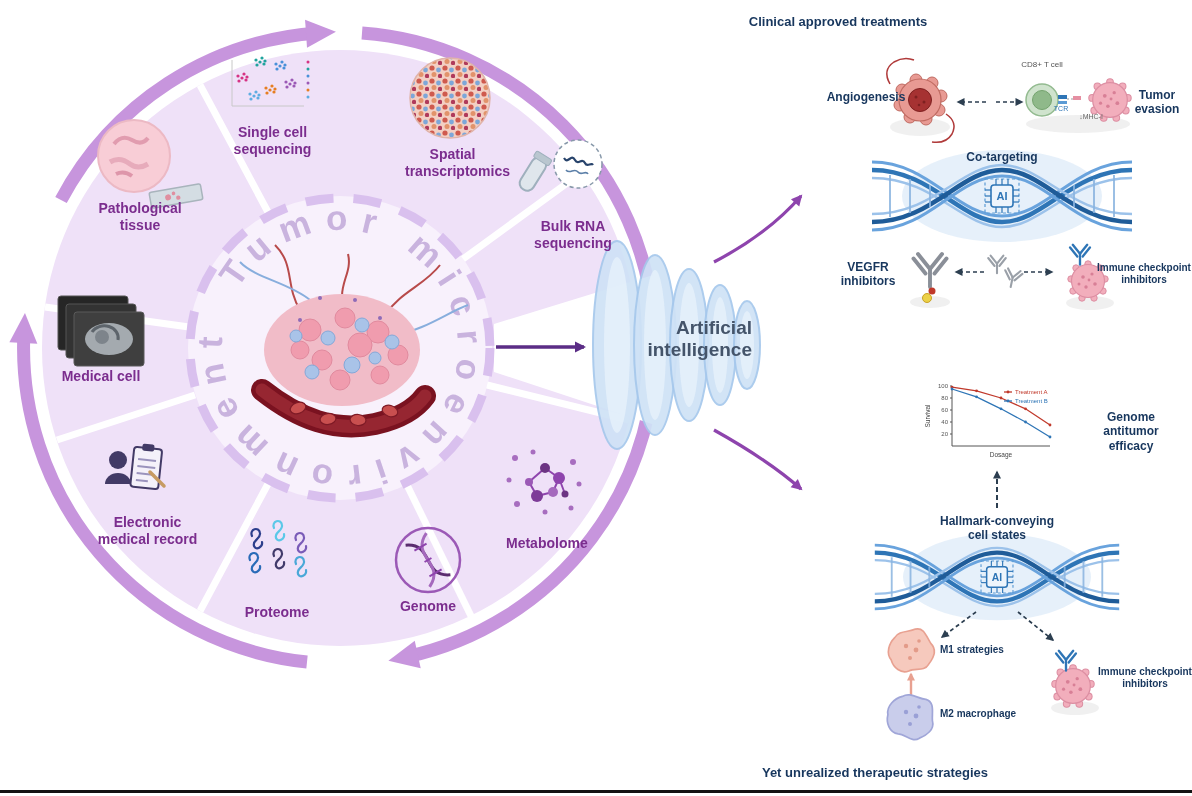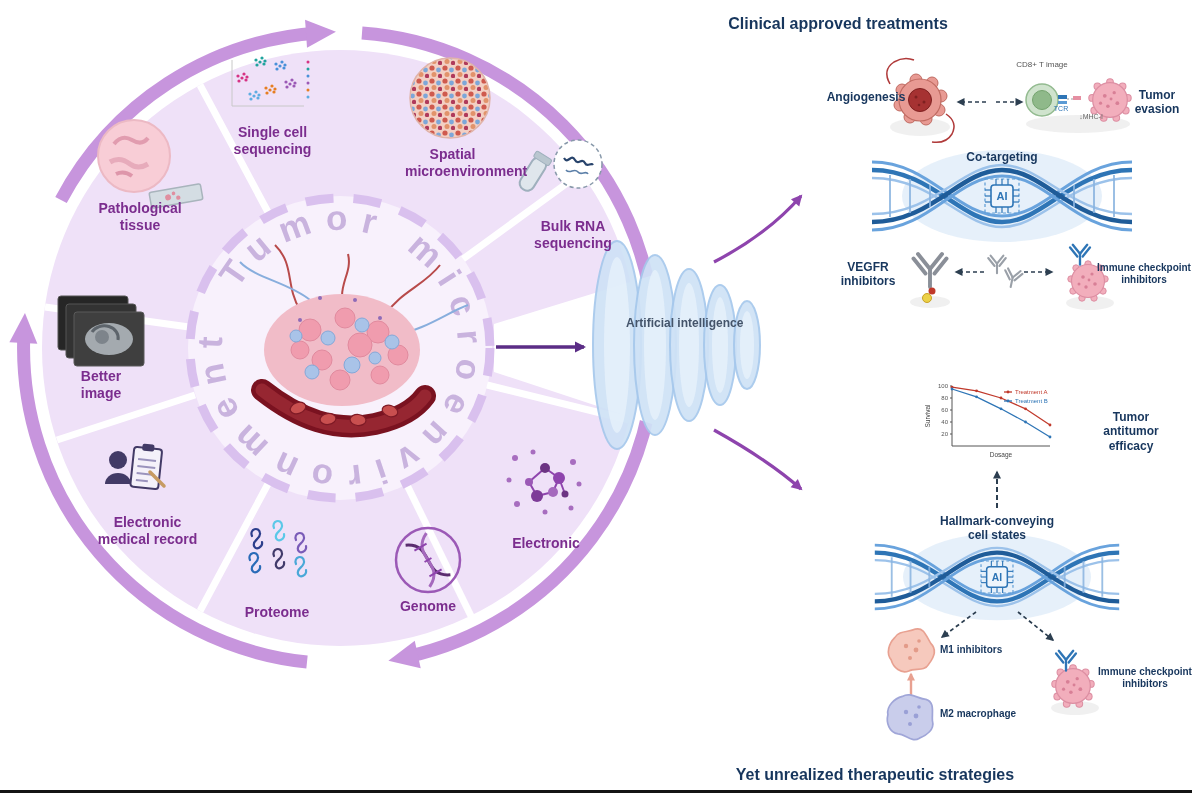--- a/index.html
+++ b/index.html
@@ -4,26 +4,26 @@
 <style>
   *{margin:0;padding:0;box-sizing:border-box}
   body{background:#ffffff}
   .canvas{position:relative;width:1192px;height:796px;background:#fff;overflow:hidden;
           font-family:"Liberation Sans",sans-serif}
   svg.art{position:absolute;left:0;top:0}
   .lbl{position:absolute;text-align:center;line-height:1.2;font-weight:bold}
   .lbl-purple{color:#7b2d8e;font-size:14px}
   .lbl-navy{color:#17365d;font-size:12px}
   .lbl-navy-sm{color:#17365d;font-size:10px}
-  .lbl-title{color:#17365d;font-size:16px}
+  .lbl-title{color:#17365d;font-size:13px}
   .lbl-gray{color:#555;font-size:8px;font-weight:normal}
   .lbl-tcr{color:#2e75b6;font-size:7px;font-weight:normal}
   .lbl-mhc{color:#666;font-size:7px;font-weight:normal}
-  .ai-label{position:absolute;left:626px;top:317px;width:126px;text-align:left;
-            font-weight:bold;font-size:12px;line-height:1.15;color:#44546a}
+  .ai-label{position:absolute;left:626px;top:317px;width:126px;text-align:right;
+            font-weight:bold;font-size:19px;line-height:1.15;color:#44546a}
   .left-align{text-align:left}
   #survival-chart{position:absolute;left:922px;top:376px}
   .bottom-line{position:absolute;left:0;top:790px;width:1192px;height:3px;background:#141414}
 </style>
 </head>
 <body>
 
 <div class="canvas">
 
 <svg class="art" width="1192" height="796" viewBox="0 0 1192 796">
@@ -523,42 +523,42 @@
       <line x1="82" y1="25" x2="90" y2="25" stroke="#2e75b6" stroke-width="1.3"></line>
       <circle cx="86" cy="25" r="1.4" fill="#2e75b6"></circle>
       <text x="93" y="27" font-size="6" fill="#2e75b6">Treatment B</text>
       <text x="79" y="81" text-anchor="middle" font-size="6.5" fill="#444">Dosage</text>
       <text x="8" y="40" font-size="6.5" fill="#444" text-anchor="middle" transform="rotate(-90 8 40)">Survival</text>
     </svg>
 
 <div class="lbl lbl-title" style="left:728px;top:14px;width:220px">Clinical approved treatments</div>
 
 <div class="lbl lbl-navy" style="left:818px;top:90px;width:96px">Angiogenesis</div>
-<div class="lbl lbl-gray" style="left:1006px;top:60px;width:72px">CD8+ T image</div>
+<div class="lbl lbl-gray" style="left:1006px;top:60px;width:72px">CD8+ T cell</div>
 <div class="lbl lbl-tcr" style="left:1046px;top:105px;width:30px">TCR</div>
 <div class="lbl lbl-mhc" style="left:1068px;top:113px;width:46px">↓MHC-I</div>
 <div class="lbl lbl-navy" style="left:1124px;top:88px;width:66px">Tumor evasion</div>
 <div class="lbl lbl-navy" style="left:952px;top:150px;width:100px">Co-targeting</div>
 <div class="lbl lbl-navy" style="left:836px;top:260px;width:64px">VEGFR inhibitors</div>
 <div class="lbl lbl-navy-sm" style="left:1096px;top:262px;width:96px">Immune checkpoint inhibitors</div>
 
-<div class="lbl lbl-navy" style="left:1084px;top:410px;width:94px">Tumor antitumor efficacy</div>
+<div class="lbl lbl-navy" style="left:1084px;top:410px;width:94px">Genome antitumor efficacy</div>
 <div class="lbl lbl-navy" style="left:938px;top:514px;width:118px">Hallmark-conveying cell states</div>
-<div class="lbl lbl-navy-sm left-align" style="left:940px;top:644px;width:80px">M1 inhibitors</div>
+<div class="lbl lbl-navy-sm left-align" style="left:940px;top:644px;width:80px">M1 strategies</div>
 <div class="lbl lbl-navy-sm left-align" style="left:940px;top:708px;width:80px">M2 macrophage</div>
 <div class="lbl lbl-navy-sm" style="left:1098px;top:666px;width:94px">Immune checkpoint inhibitors</div>
 <div class="lbl lbl-title" style="left:735px;top:765px;width:280px">Yet unrealized therapeutic strategies</div>
 
 <div class="ai-label">Artificial intelligence</div>
 
 <div class="lbl lbl-purple" style="left:225px;top:124px;width:95px">Single cell sequencing</div>
-<div class="lbl lbl-purple" style="left:405px;top:146px;width:95px">Spatial microenvironment</div>
+<div class="lbl lbl-purple" style="left:405px;top:146px;width:95px">Spatial transcriptomics</div>
 <div class="lbl lbl-purple" style="left:533px;top:218px;width:80px">Bulk RNA sequencing</div>
 <div class="lbl lbl-purple" style="left:95px;top:200px;width:90px">Pathological tissue</div>
-<div class="lbl lbl-purple" style="left:61px;top:368px;width:80px">Better image</div>
+<div class="lbl lbl-purple" style="left:61px;top:368px;width:80px">Medical cell</div>
 <div class="lbl lbl-purple" style="left:95px;top:514px;width:105px">Electronic medical record</div>
 <div class="lbl lbl-purple" style="left:242px;top:604px;width:70px">Proteome</div>
 <div class="lbl lbl-purple" style="left:398px;top:598px;width:60px">Genome</div>
-<div class="lbl lbl-purple" style="left:506px;top:535px;width:80px">Electronic</div>
+<div class="lbl lbl-purple" style="left:506px;top:535px;width:80px">Metabolome</div>
 
 <div class="bottom-line"></div>
 
 </div>
 
 </body></html>

